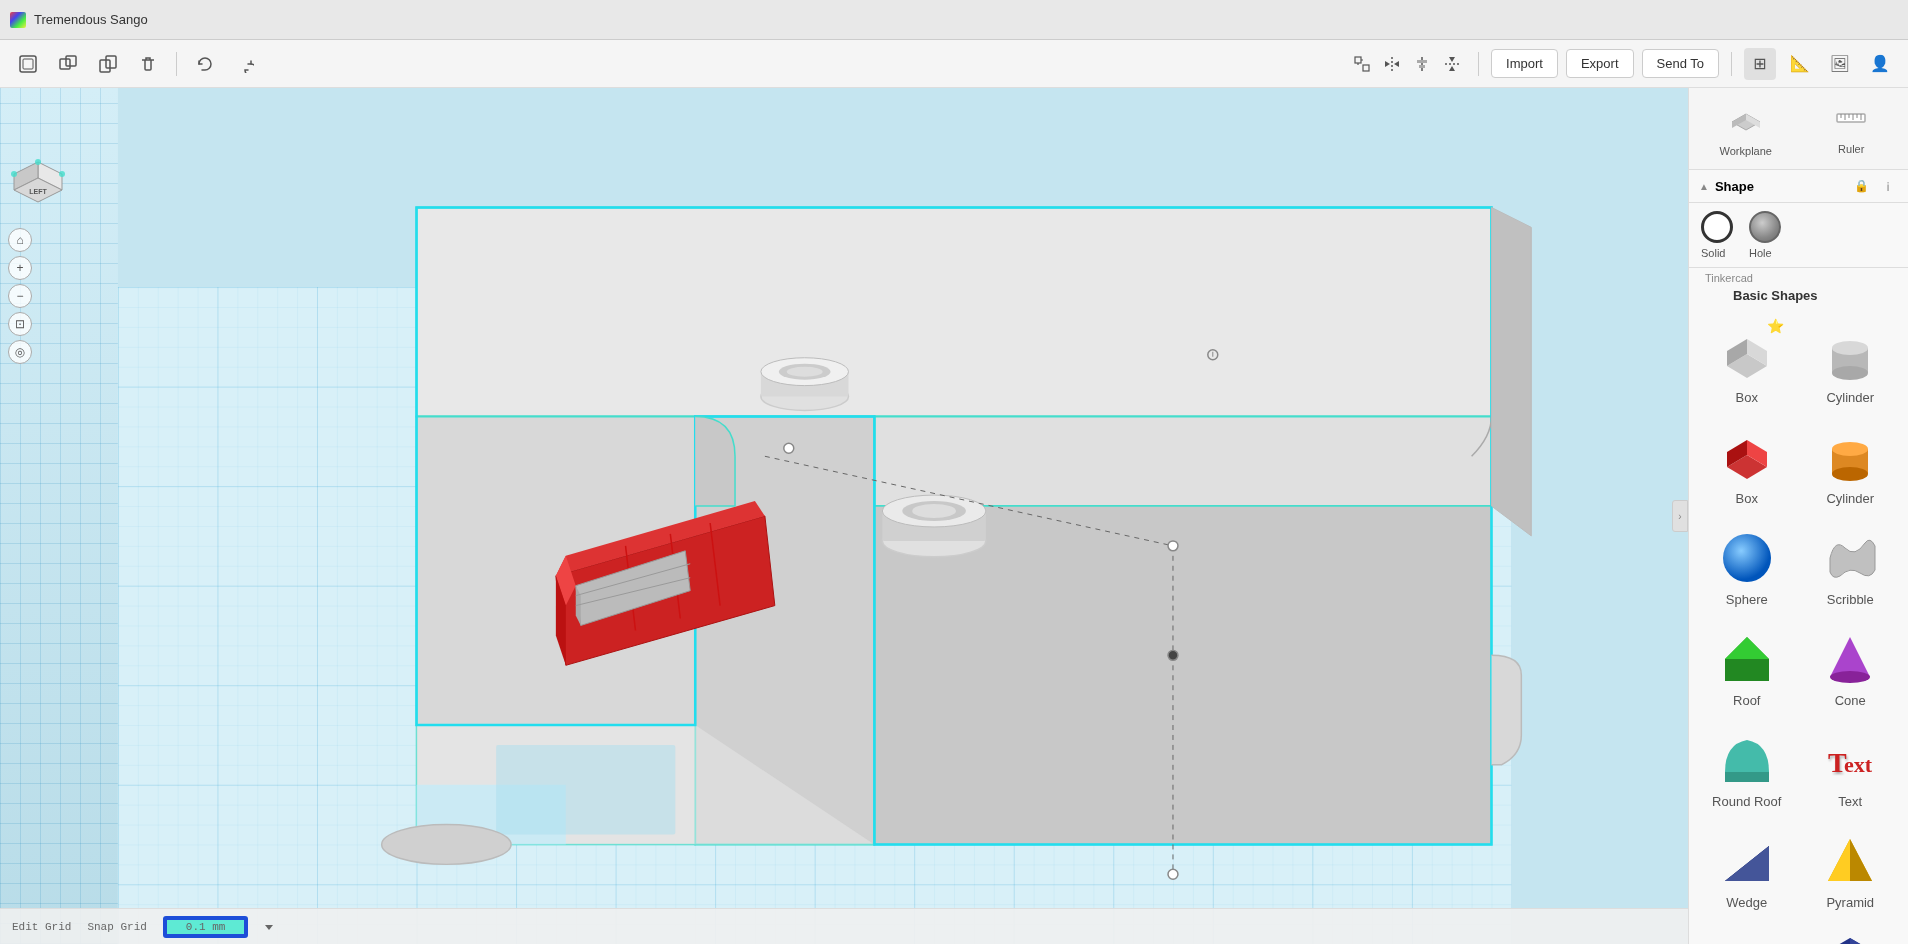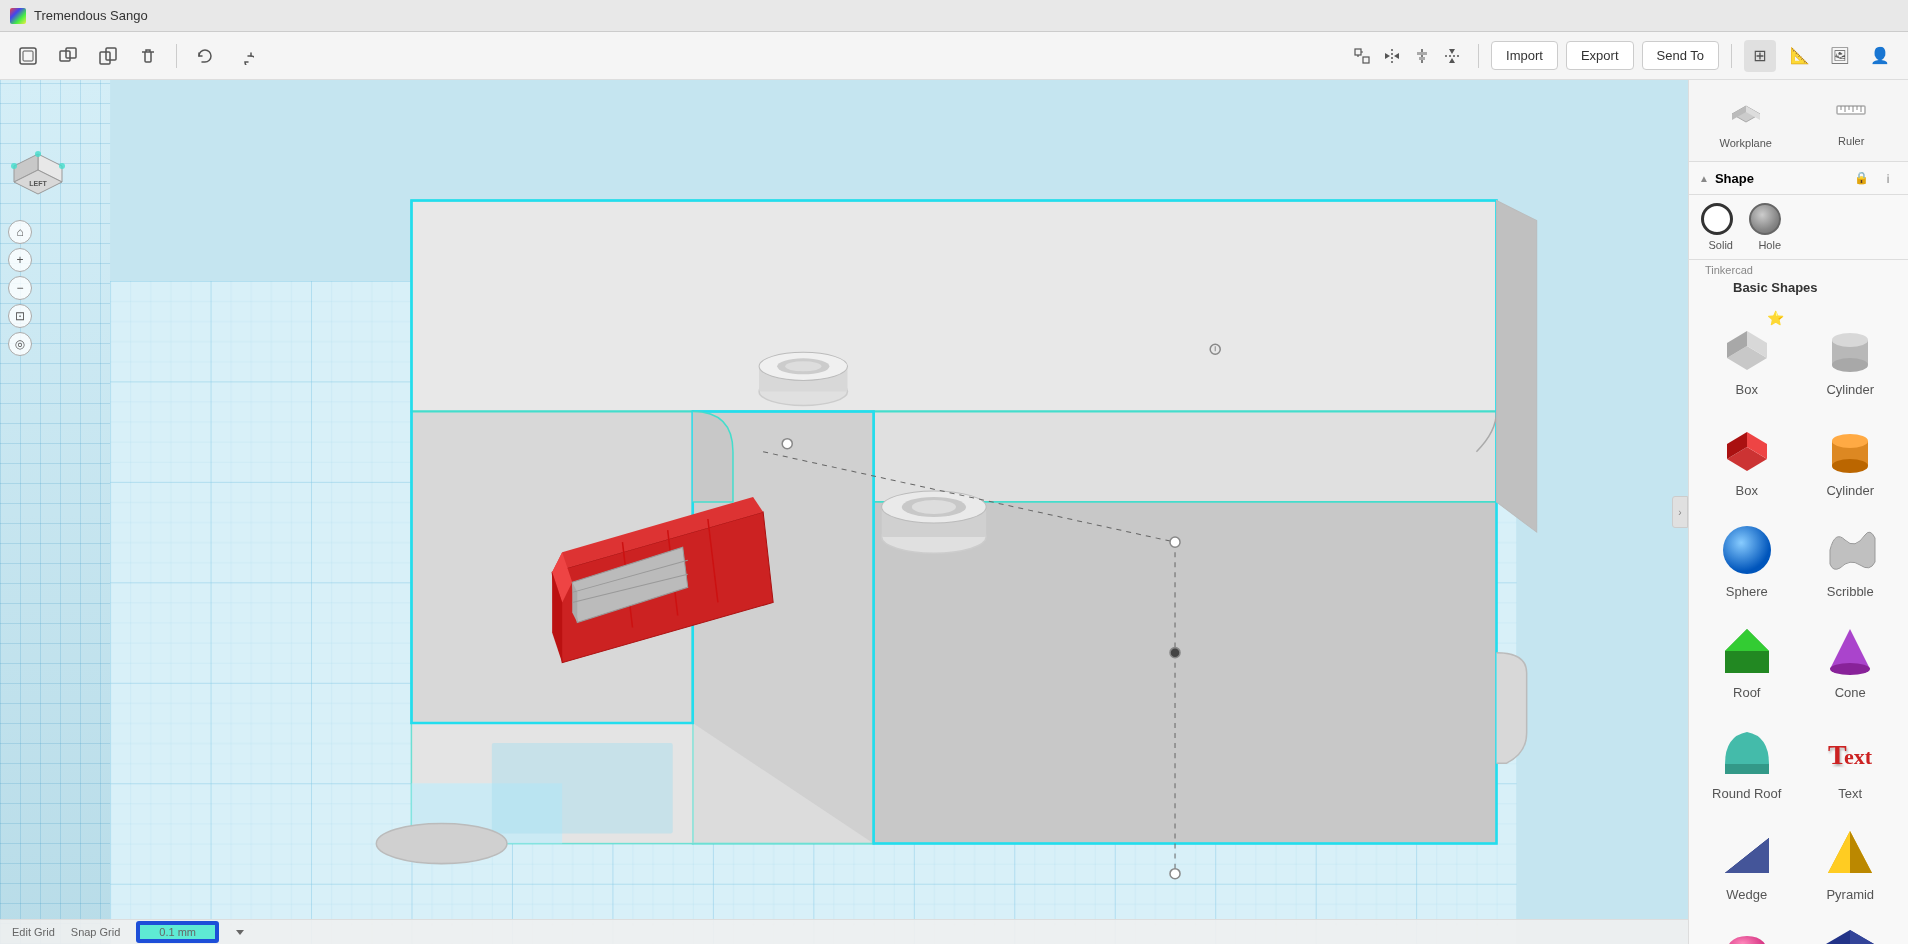--- a/index.html
+++ b/index.html
@@ -8,21 +8,21 @@
       background: #f0f0f0;
       width: 1908px;
       height: 944px;
       overflow: hidden;
       display: flex;
       flex-direction: column;
     }
 
     
     #title-bar {
-      height: 32px;
+      height: 40px;
       background: #e8e8e8;
       border-bottom: 1px solid #ccc;
       display: flex;
       align-items: center;
       padding: 0 10px;
       gap: 8px;
     }
     #app-icon {
       width: 16px; height: 16px;
       background: linear-gradient(135deg, #e44, #44e, #4e4, #ee4);
@@ -172,21 +172,21 @@
     #shape-type {
       display: flex;
       align-items: center;
       padding: 8px 12px;
       gap: 16px;
       border-bottom: 1px solid #ddd;
     }
     .shape-type-option {
       display: flex;
       flex-direction: column;
-      align-items: flex-end;
+      align-items: flex-start;
       gap: 4px;
       cursor: pointer;
     }
     .shape-type-circle {
       width: 32px; height: 32px;
       border-radius: 50%;
       border: 2px solid #999;
     }
     .shape-type-label { font-size: 11px; color: #555; }
     .shape-type-option.active .shape-type-circle {
@@ -497,21 +497,21 @@
     <div id="left-controls">
       <div class="ctrl-btn">⌂</div>
       <div class="ctrl-btn">+</div>
       <div class="ctrl-btn">−</div>
       <div class="ctrl-btn">⊡</div>
       <div class="ctrl-btn">◎</div>
     </div>
 
     <div id="collapse-arrow">›</div>
 
-    <div style="position:absolute; bottom:0; left:0; right:220px; height:25px; background:rgba(240,240,240,0.9); border-top:1px solid #ddd; display:flex; align-items:center; padding:0 12px; gap:16px; font-size:11px; color:#666;">
+    <div style="position:absolute; bottom:0; left:0; right:220px; height:36px; background:rgba(240,240,240,0.9); border-top:1px solid #ddd; display:flex; align-items:center; padding:0 12px; gap:16px; font-size:11px; color:#666;font-family:Liberation Mono, monospace;">
       <span>Edit Grid</span>
       <span>Snap Grid</span>
       <span style="background:#5eead4; border:4px solid #1d4ed8; padding:1px 19px; border-radius:3px;">0.1 mm</span>
       <svg width="10" height="10" viewBox="0 0 10 10" style="cursor:pointer">
         <polygon points="1,3 9,3 5,8" fill="#666"></polygon>
       </svg>
     </div>
   </div>
 
   <div id="shape-panel">

